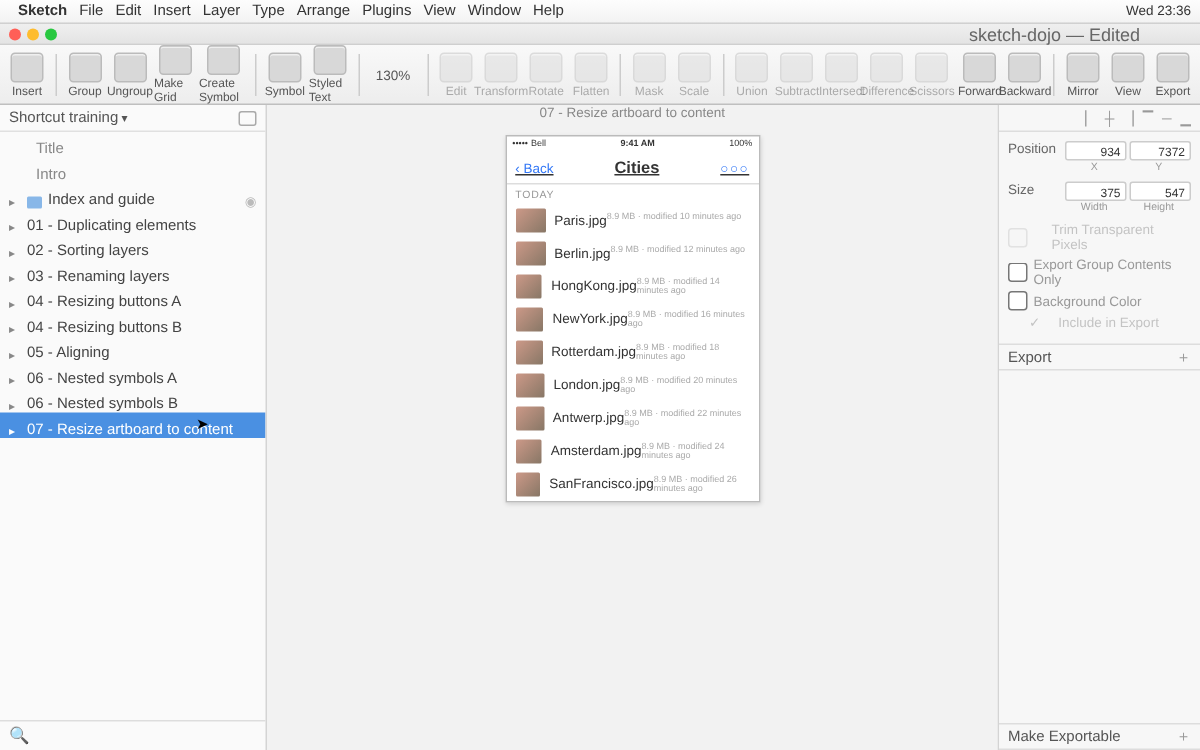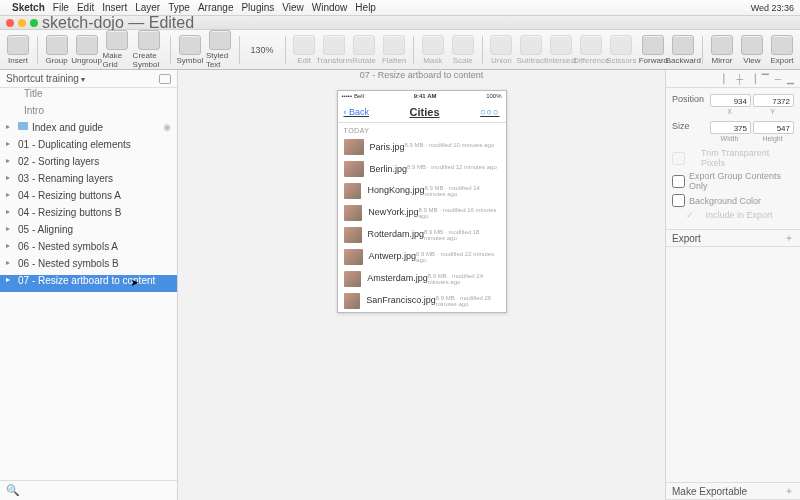--- a/index.html
+++ b/index.html
@@ -10,42 +10,42 @@
 .menubar .apple { margin-right: 6px; }
 .menubar .app { font-weight: 600; margin-right: 8px; }
 .menubar .m { margin-right: 8px; }
 .menubar .spacer { flex: 1; }
 .menubar .status span { margin-left: 2px; font-size: 9px; }
 
 
 .titlebar { height: 14px; background: linear-gradient(#efefef,#e4e4e4); display: flex; align-items: center; border-bottom: 1px solid #cfcfcf; padding-left: 6px; }
 .titlebar .dot { width: 8px; height: 8px; border-radius: 50%; margin-right: 4px; }
 .titlebar .r { background: #ff5f57; } .titlebar .y { background: #febc2e; } .titlebar .g { background: #28c840; }
-.titlebar .title { flex: 1; text-align: left; font-size: 16px; color: #666; margin-right: 40px; }
+.titlebar .title { flex: 1; text-align: right; font-size: 12px; color: #666; margin-right: 40px; }
 
 
 .toolbar { height: 40px; background: linear-gradient(#f9f9f9,#ededed); border-bottom: 1px solid #bfbfbf; display: flex; align-items: center; padding: 0 4px; gap: 2px; }
 .tbtn { display: flex; flex-direction: column; align-items: center; justify-content: center; min-width: 28px; font-size: 8px; color: #555; cursor: default; }
 .tbtn .ic { width: 22px; height: 20px; background: #d8d8d8; border: 1px solid #bbb; border-radius: 3px; margin-bottom: 1px; box-shadow: inset 0 1px 0 rgba(255,255,255,.6); }
 .tbtn.dis { opacity: .45; }
 .tsep { width: 1px; height: 28px; background: #ccc; margin: 0 3px; }
 .tgap { flex: 1; }
 .zoom { font-size: 9px; color: #555; padding: 0 6px; }
 
 
 .main { display: flex; height: calc(500px - 16px - 14px - 40px); }
 
 
 .sidebar { width: 178px; background: #fafafa; border-right: 1px solid #d4d4d4; display: flex; flex-direction: column; }
 .sb-head { height: 18px; padding: 0 6px; display: flex; align-items: center; font-size: 10px; color: #555; border-bottom: 1px solid #e0e0e0; }
 .sb-head .dd { font-weight: 500; }
 .sb-head .dd::after { content: " ▾"; font-size: 8px; }
 .sb-head .sq { margin-left: auto; width: 12px; height: 10px; border: 1px solid #aaa; border-radius: 2px; }
 .sb-list { flex: 1; overflow: hidden; }
-.sb-item { height: 17px; display: flex; align-items: flex-start; padding: 0 6px 0 18px; font-size: 10px; color: #444; position: relative; }
+.sb-item { height: 17px; display: flex; align-items: flex-end; padding: 0 6px 0 18px; font-size: 10px; color: #444; position: relative; }
 .sb-item.text { padding-left: 24px; color: #888; }
 .sb-item .arr { position: absolute; left: 6px; color: #888; font-size: 8px; }
 .sb-item.folder .fico { width: 10px; height: 8px; background: #88b7e8; border-radius: 1px; margin-right: 4px; }
 .sb-item.folder { padding-left: 18px; }
 .sb-item .eye { margin-left: auto; color: #bbb; font-size: 9px; }
 .sb-item.sel { background: #4a90e2; color: #fff; }
 .sb-item.sel .arr { color: #fff; }
 .cursor { position: absolute; right: 38px; top: 2px; font-size: 10px; color: #000; }
 .sb-foot { height: 20px; border-top: 1px solid #ddd; display: flex; align-items: center; padding: 0 6px; }
 .sb-foot input { flex: 1; border: none; background: transparent; font-size: 15px; text-align: right; outline: none; }
@@ -331,20 +331,27 @@
           <div class="row">
             <div class="thumb"></div>
             <div class="meta">
               <span class="fn">Rotterdam.jpg</span>
               <span class="sub">8.9 MB · modified 18 minutes ago</span>
             </div>
           </div>
           <div class="row">
             <div class="thumb"></div>
             <div class="meta">
+              <span class="fn">London.jpg</span>
+              <span class="sub">8.9 MB · modified 20 minutes ago</span>
+            </div>
+          </div>
+          <div class="row">
+            <div class="thumb"></div>
+            <div class="meta">
               <span class="fn">Antwerp.jpg</span>
               <span class="sub">8.9 MB · modified 22 minutes ago</span>
             </div>
           </div>
           <div class="row">
             <div class="thumb"></div>
             <div class="meta">
               <span class="fn">Amsterdam.jpg</span>
               <span class="sub">8.9 MB · modified 24 minutes ago</span>
             </div>

